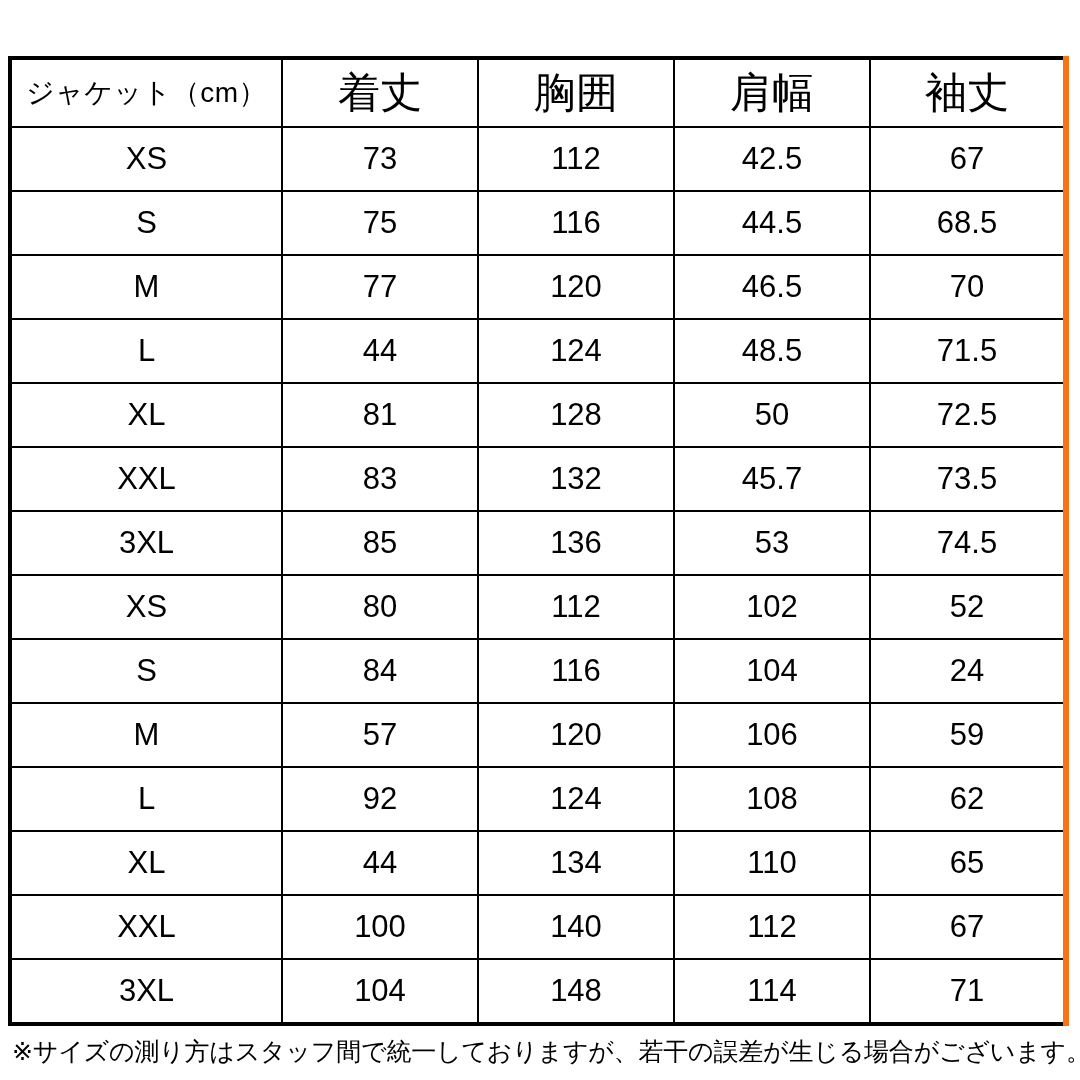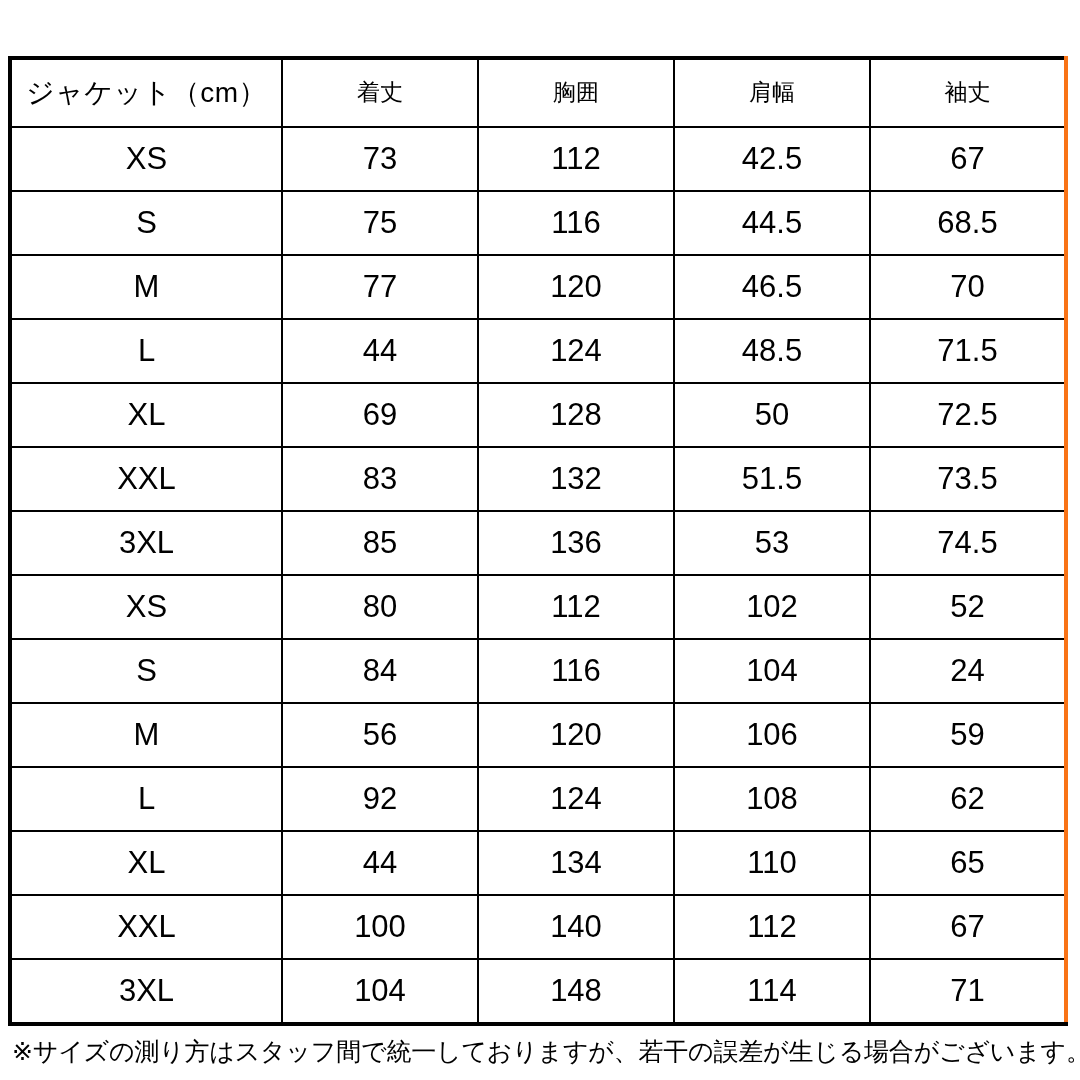--- a/index.html
+++ b/index.html
@@ -43,42 +43,42 @@
     vertical-align: middle;
     font-weight: normal;
     padding: 0;
     height: 62px;
     font-size: 31px;
     line-height: 1.1;
     color: #000000;
   }
   
   table.sizetable tr.header td {
-    font-size: 23px;
+    font-size: 42px;
     height: 66px;
   }
   table.sizetable tr.header td.label {
     font-size: 28px;
     letter-spacing: 0.5px;
   }
   
   table.sizetable tr.block-start td {
     border-top: 5px solid #000000;
   }
   table.sizetable tr.top-row td {
     border-top: 4px solid #000000;
   }
   table.sizetable tr.last-row td {
     border-bottom: 4px solid #000000;
   }
   table.sizetable td.first-col {
     border-left: 4px solid #000000;
   }
   table.sizetable td.last-col {
-    border-right: 4px solid #f97316;
+    border-right: 6px solid #f97316;
   }
   .note {
     position: absolute;
     left: 12px;
     top: 1036px;
     width: 1056px;
     font-size: 25px;
     line-height: 1.2;
     color: #000000;
     white-space: nowrap;
@@ -132,30 +132,30 @@
         </tr>
         <tr>
           <td class="first-col">L</td>
           <td>44</td>
           <td>124</td>
           <td>48.5</td>
           <td class="last-col">71.5</td>
         </tr>
         <tr>
           <td class="first-col">XL</td>
-          <td>69</td>
+          <td>81</td>
           <td>128</td>
           <td>50</td>
           <td class="last-col">72.5</td>
         </tr>
         <tr>
           <td class="first-col">XXL</td>
           <td>83</td>
           <td>132</td>
-          <td>51.5</td>
+          <td>45.7</td>
           <td class="last-col">73.5</td>
         </tr>
         <tr>
           <td class="first-col">3XL</td>
           <td>85</td>
           <td>136</td>
           <td>53</td>
           <td class="last-col">74.5</td>
         </tr>
 
@@ -169,21 +169,21 @@
         </tr>
         <tr>
           <td class="first-col">S</td>
           <td>84</td>
           <td>116</td>
           <td>104</td>
           <td class="last-col">24</td>
         </tr>
         <tr>
           <td class="first-col">M</td>
-          <td>56</td>
+          <td>57</td>
           <td>120</td>
           <td>106</td>
           <td class="last-col">59</td>
         </tr>
         <tr>
           <td class="first-col">L</td>
           <td>92</td>
           <td>124</td>
           <td>108</td>
           <td class="last-col">62</td>

